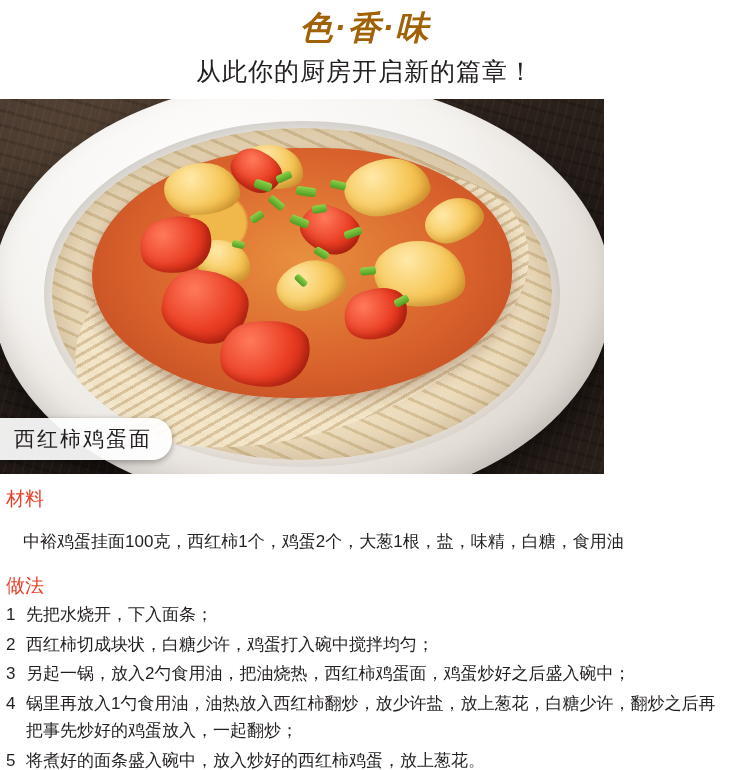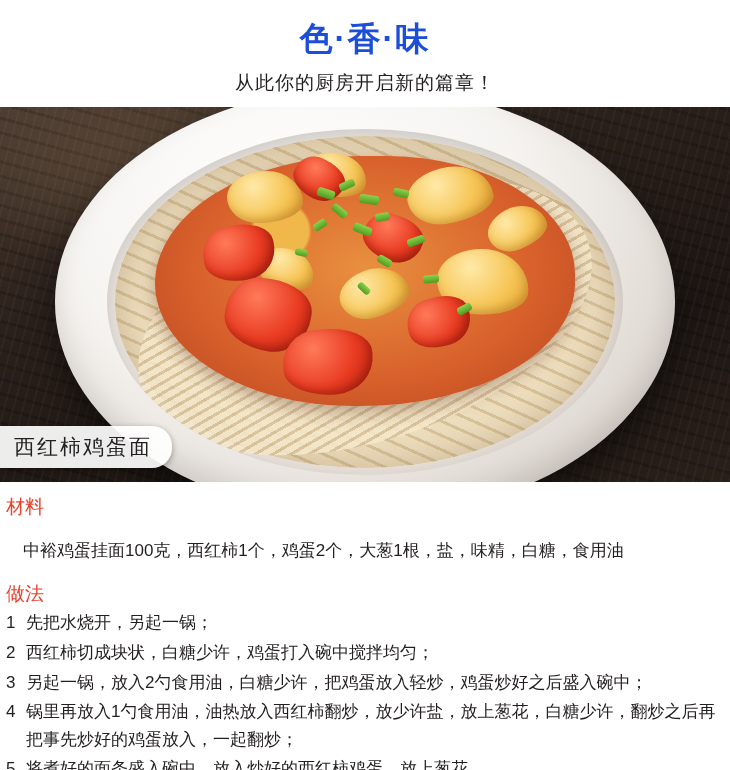--- a/index.html
+++ b/index.html
@@ -21,39 +21,40 @@
     position: relative;
     background: #fff;
   }
 
   
   .header {
     text-align: center;
     padding-top: 6px;
   }
   .header-title {
-    color: #1d4ed8;
+    color: #a16207;
     font-size: 33px;
     font-weight: bold;
     letter-spacing: 2px;
     line-height: 1.25;
-    margin: 12px;
+    margin: 1px;
+    font-style: italic;
   }
   .header-sub {
     color: #231f20;
-    font-size: 19px;
+    font-size: 25px;
     letter-spacing: 1px;
     margin: 7px 0 0 0;
     line-height: 1.3;
   }
 
   
   .photo-wrap {
     position: relative;
-    width: 730px;
+    width: 604px;
     height: 375px;
     margin-top: 11px;
     overflow: hidden;
     background: #0f172a;
   }
   .photo {
     position: absolute;
     inset: 0;
     background:
       radial-gradient(ellipse 58% 52% at 50% 50%, rgba(255,255,255,0.06) 0%, rgba(0,0,0,0.0) 60%),
@@ -272,29 +273,29 @@
   </div>
 
   <div class="recipe">
     <h2 class="section-title">材料</h2>
     <p class="ingredients">中裕鸡蛋挂面100克，西红柿1个，鸡蛋2个，大葱1根，盐，味精，白糖，食用油</p>
 
     <h2 class="section-title second">做法</h2>
     <ol class="steps">
       <li class="step">
         <span class="step-num">1</span>
-        <span class="step-text">先把水烧开，另起一锅；</span>
+        <span class="step-text">先把水烧开，下入面条；</span>
       </li>
       <li class="step">
         <span class="step-num">2</span>
         <span class="step-text">西红柿切成块状，白糖少许，鸡蛋打入碗中搅拌均匀；</span>
       </li>
       <li class="step">
         <span class="step-num">3</span>
-        <span class="step-text">另起一锅，放入2勺食用油，白糖少许，把鸡蛋放入轻炒，鸡蛋炒好之后盛入碗中；</span>
+        <span class="step-text">另起一锅，放入2勺食用油，把油烧热，西红柿鸡蛋面，鸡蛋炒好之后盛入碗中；</span>
       </li>
       <li class="step">
         <span class="step-num">4</span>
         <span class="step-text">锅里再放入1勺食用油，油热放入西红柿翻炒，放少许盐，放上葱花，白糖少许，翻炒之后再把事先炒好的鸡蛋放入，一起翻炒；</span>
       </li>
       <li class="step">
         <span class="step-num">5</span>
         <span class="step-text">将煮好的面条盛入碗中，放入炒好的西红柿鸡蛋，放上葱花。</span>
       </li>
     </ol>

